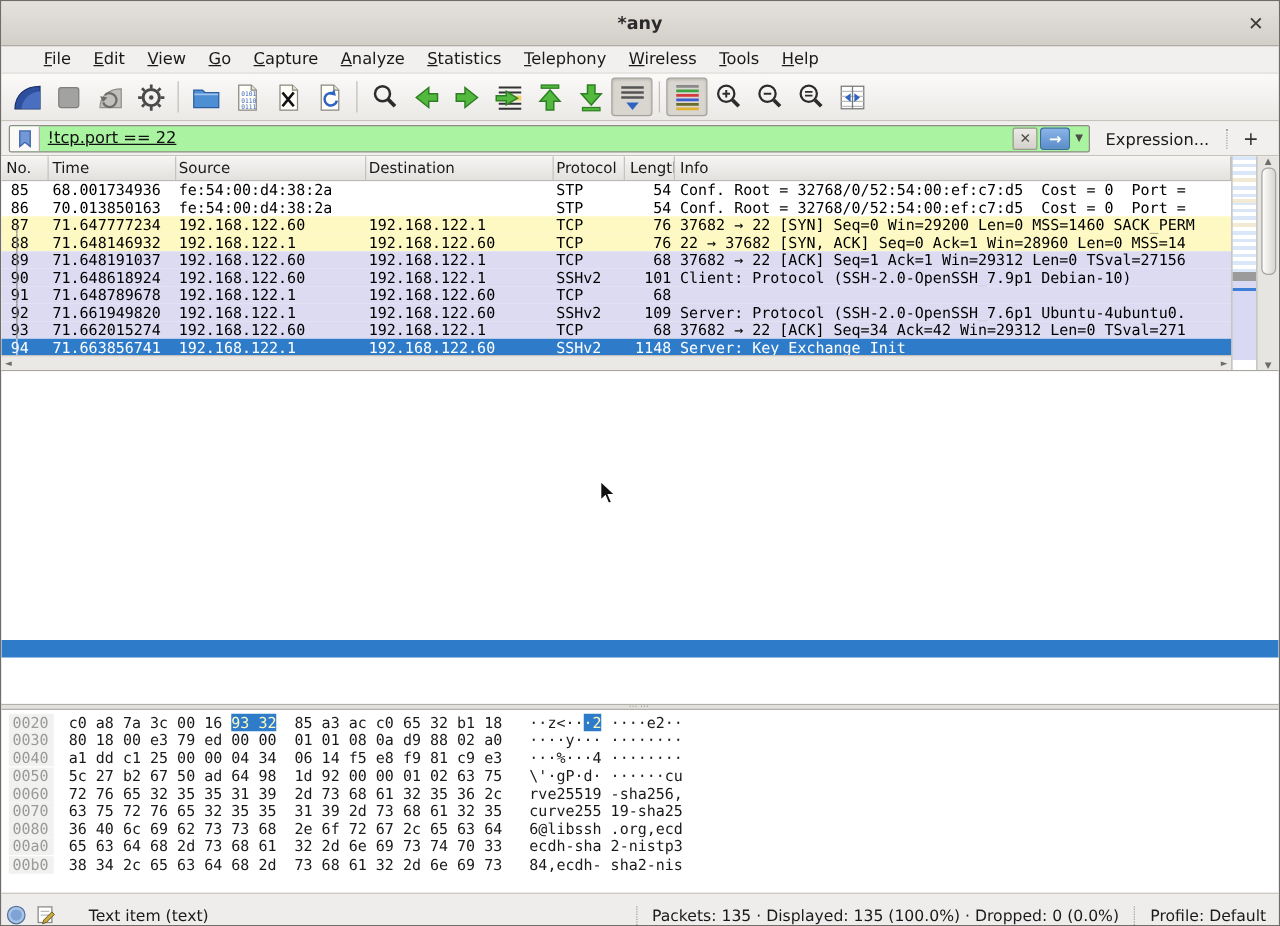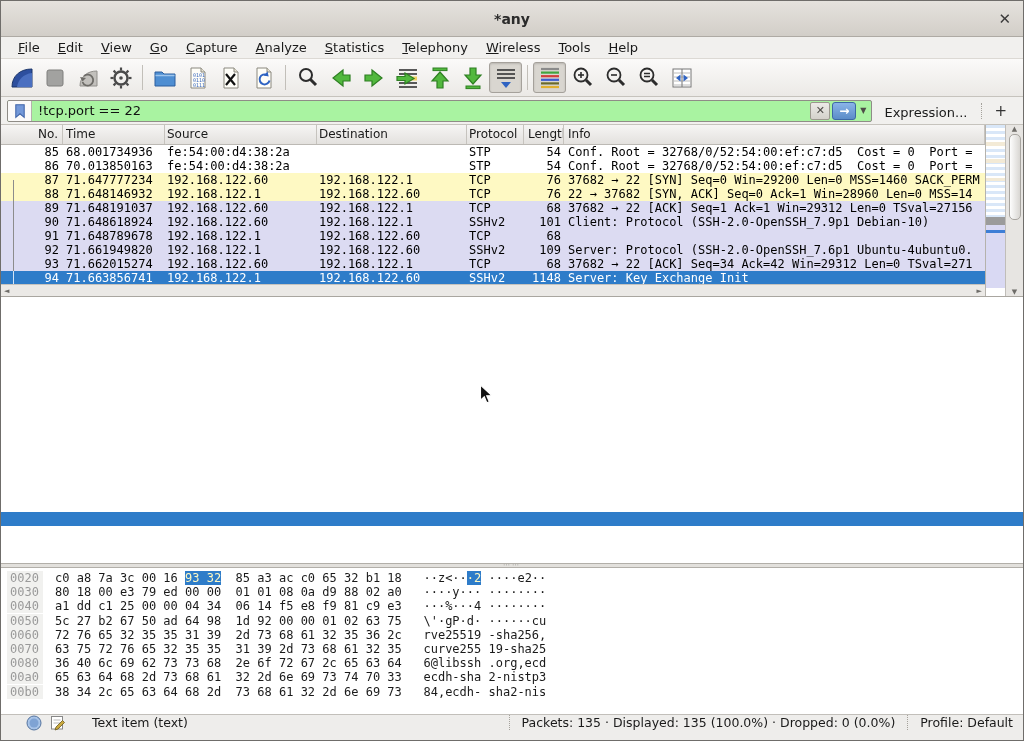--- a/index.html
+++ b/index.html
@@ -10,21 +10,21 @@
   
   .titlebar { height:36px; background:linear-gradient(#e5e2dd,#d2cec8);
               border-bottom:1px solid #aeaaa4; display:flex; align-items:center;
               justify-content:center; position:relative; flex:0 0 auto; }
   .title { font-size:14px; font-weight:bold; color:#2b2b2b; }
   .close-btn { position:absolute; right:12px; top:9px; font-size:15px; font-weight:bold;
                color:#3a3a3a; cursor:default; line-height:18px; }
 
   
   .menubar { height:22px; background:#f1f0ee; border-bottom:1px solid #dcd9d4;
-             display:flex; align-items:center; padding-left:8px; flex:0 0 auto; }
+             display:flex; align-items:center; padding-left:25px; flex:0 0 auto; }
   .mitem { display:inline-block; font-size:13px; color:#1a1a1a; padding:0 9px; }
   .mitem::first-letter { text-decoration:underline; }
 
   
   .toolbar { height:38px; background:linear-gradient(#fbfaf9,#ebe9e6);
              border-bottom:1px solid #c6c3bd; display:flex; align-items:center;
              padding-left:4px; flex:0 0 auto; }
   .tbtn { width:33px; height:31px; display:flex; align-items:center; justify-content:center;
           border:1px solid transparent; border-radius:3px; }
   .tbtn.pressed { background:#d9d6d0; border-color:#a5a19b;
@@ -33,21 +33,21 @@
 
   
   .filterbar { height:28px; background:#f1f0ee; border-bottom:1px solid #c6c3bd;
                display:flex; align-items:center; padding:0 6px; flex:0 0 auto; gap:0; }
   .filter-field { flex:1; height:22px; border:1px solid #8f8c87; border-radius:2px;
                   display:flex; align-items:center; background:#a9f3a1; overflow:hidden; }
   .bmk-box { width:24px; height:100%; background:#fbfaf9; border-right:1px solid #b5b2ac;
              display:flex; align-items:center; justify-content:center; }
   .filter-input { flex:1; border:none; outline:none; background:transparent;
                   font-size:13px; color:#111; padding-left:6px;
-                  font-family:"DejaVu Sans", sans-serif; }
+                  font-family:"DejaVu Sans", sans-serif;text-decoration:underline; }
   .fx-btn { width:20px; height:18px; margin:0 1px; background:linear-gradient(#eceae7,#d4d1cb);
             border:1px solid #9b988f; border-radius:2px; display:flex; align-items:center;
             justify-content:center; font-size:11px; font-weight:bold; color:#4e4c48; }
   .fa-btn { width:24px; height:18px; margin:0 1px; background:linear-gradient(#8ab4e8,#5b8cc8);
             border:1px solid #3c68a4; border-radius:3px; display:flex; align-items:center;
             justify-content:center; color:#fff; font-weight:bold; font-size:12px; }
   .f-caret { font-size:8px; color:#4e4c48; padding:0 5px 0 3px; }
   .expr-label { font-size:13px; color:#1a1a1a; margin:4px 10px 0 12px; }
   .fsep { width:1px; height:16px; border-left:1px dotted #a5a29c; margin:0 4px; }
   .plus-btn { font-size:15px; color:#333; padding:0 10px 0 8px; }
@@ -59,21 +59,21 @@
   .pl-header { height:20px; flex:0 0 auto; display:flex;
                background:linear-gradient(#f6f5f4,#e3e1de); border-bottom:1px solid #bcb9b4;
                font-size:12px; color:#1a1a1a; }
   .hcell { border-right:1px solid #c6c3be; padding:2px 0 0 4px; overflow:hidden;
            white-space:nowrap; }
   .pl-rows { flex:1; font-family:"DejaVu Sans Mono", monospace; font-size:12px;
              overflow:hidden; }
   .prow { height:14px; line-height:14px; display:flex; white-space:pre; position:relative;
           background:#fff; color:#000; }
   .prow span { overflow:hidden; flex-shrink:0; }
-  .c-no    { width:62px; text-align:right; padding-right:4px; }
+  .c-no    { width:38px; text-align:right; padding-right:16px; }
   .c-time  { width:102px; padding-left:3px; }
   .c-src   { width:152px; padding-left:2px; }
   .c-dst   { width:150px; padding-left:2px; }
   .c-proto { width:57px; padding-left:2px; }
   .c-len   { width:40px; text-align:right; padding-right:3px; }
   .c-info  { flex:1 1 auto !important; padding-left:4px; }
   .prow.graybg { background:#fef9c3; }
   .prow.lav { background:#dcdbf2; }
   .prow.selrow { background:#2e7cc9; color:#fff; }
   .prow.rel::before { content:""; position:absolute; left:12px; top:0; bottom:0;
@@ -118,22 +118,22 @@
   .hexpane { height:146px; flex:0 0 auto; background:#fff; font-family:"DejaVu Sans Mono", monospace;
              font-size:12px; padding:3px 0 0 6px; overflow:hidden; position:relative; }
   .hxrow { height:14.2px; line-height:14px; white-space:pre; color:#1a1a1a; }
   .hoff { display:inline-block; width:36px; background:#f1f1ef; color:#9a9a9a;
           padding-left:3px; margin-right:12px; }
   .hlb { background:#2e7cc9; color:#fef9c3; }
   .hlb:empty { display:none; }
 
   
   .statusbar { height:26px; flex:0 0 auto; background:#eeedeb; border-top:1px solid #c2bfba;
-               display:flex; align-items:flex-start; font-size:12.5px; color:#1a1a1a;
-               padding:0 10px 0 25px; }
+               display:flex; align-items:flex-end; font-size:12.5px; color:#1a1a1a;
+               padding:0 10px 0 4px; }
   .sb-icon { margin-right:8px; display:flex; align-items:center; }
   .sb-left-text { margin-left:18px; }
   .sb-flex { flex:1; }
   .sb-sep { width:1px; height:15px; border-left:1px dotted #a5a29c; margin:0 12px; }
 
   
   .mouse-cursor { position:absolute; left:478px; top:383px; z-index:60; pointer-events:none; }
 </style>
 </head>
 <body>

